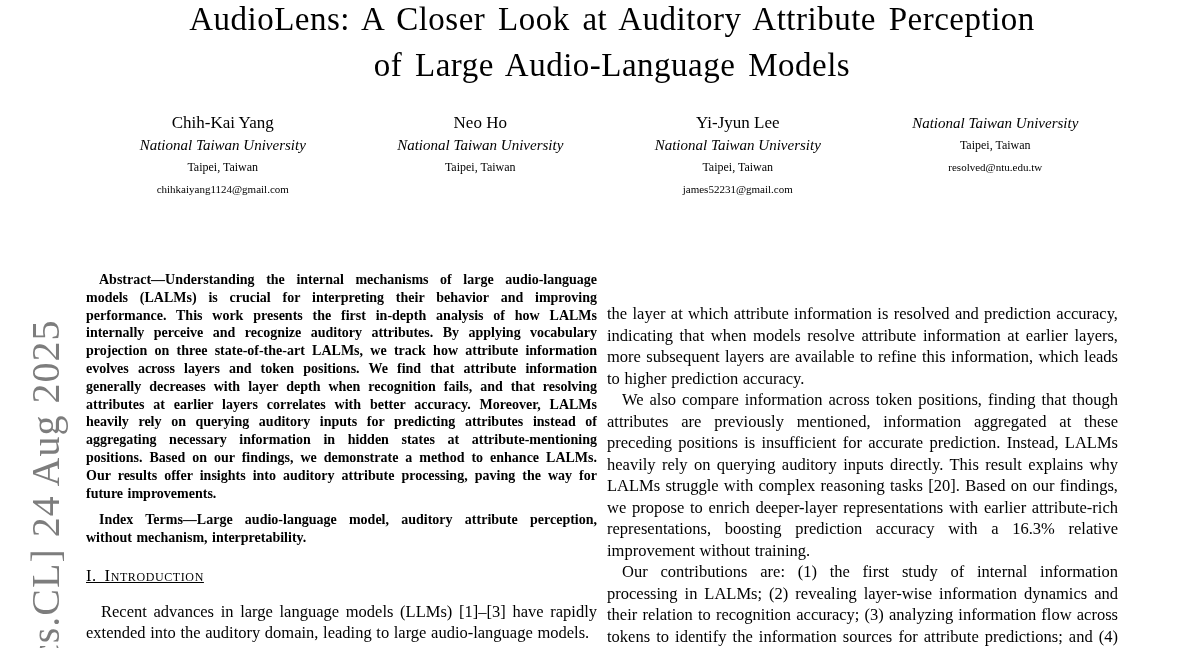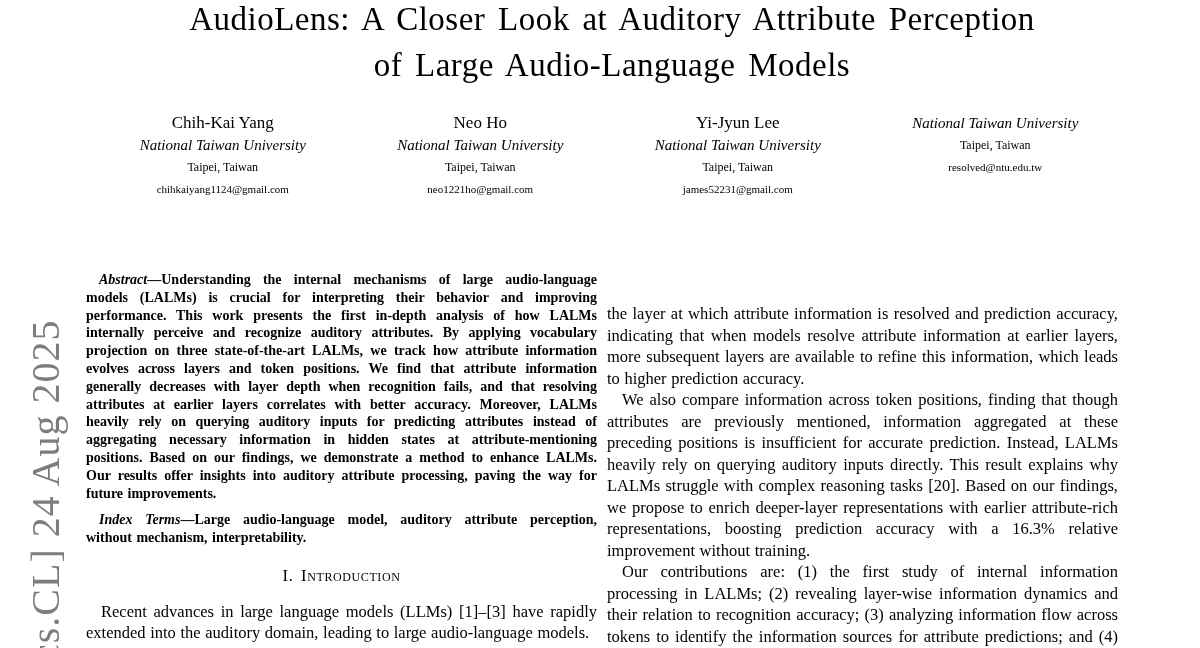--- a/index.html
+++ b/index.html
@@ -66,32 +66,33 @@
   .col-left { left: 86px; }
   .col-right { left: 607px; margin-top: 32px; }
 
   .abstract-par {
     font-size: 14px;
     line-height: 17.8px;
     font-weight: bold;
     word-spacing: 1px;
   }
   .abstract-par .par-indent { display: inline-block; width: 13px; }
-  .lead-italic { font-style: italic; font-weight: bold; }
+  .lead-italic { font-weight: bold; }
   .index-par { margin-top: 9px; }
 
   .section-heading {
     margin-top: 19px;
     margin-bottom: 15px;
-    text-align: center;
+    text-align: left;
     font-size: 16.5px;
     font-weight: 400;
     font-variant: small-caps;
     letter-spacing: 0.6px;
     word-spacing: 3px;
+    text-decoration: underline;
   }
 
   .body-par {
     font-size: 16.5px;
     line-height: 21.5px;
     word-spacing: 0.5px;
   }
   .body-par.indent { text-indent: 15px; }
 </style>
 </head>
@@ -108,21 +109,20 @@
   <div class="author">
     <div class="name">Chih-Kai Yang</div>
     <div class="affil">National Taiwan University</div>
     <div class="city">Taipei, Taiwan</div>
     <div class="email">chihkaiyang1124@gmail.com</div>
   </div>
   <div class="author">
     <div class="name">Neo Ho</div>
     <div class="affil">National Taiwan University</div>
     <div class="city">Taipei, Taiwan</div>
-    <div class="email">neo1221ho@gmail.com</div>
   </div>
   <div class="author">
     <div class="name">Yi-Jyun Lee</div>
     <div class="affil">National Taiwan University</div>
     <div class="city">Taipei, Taiwan</div>
     <div class="email">james52231@gmail.com</div>
   </div>
   <div class="author">
     <div class="affil">National Taiwan University</div>
     <div class="city">Taipei, Taiwan</div>

